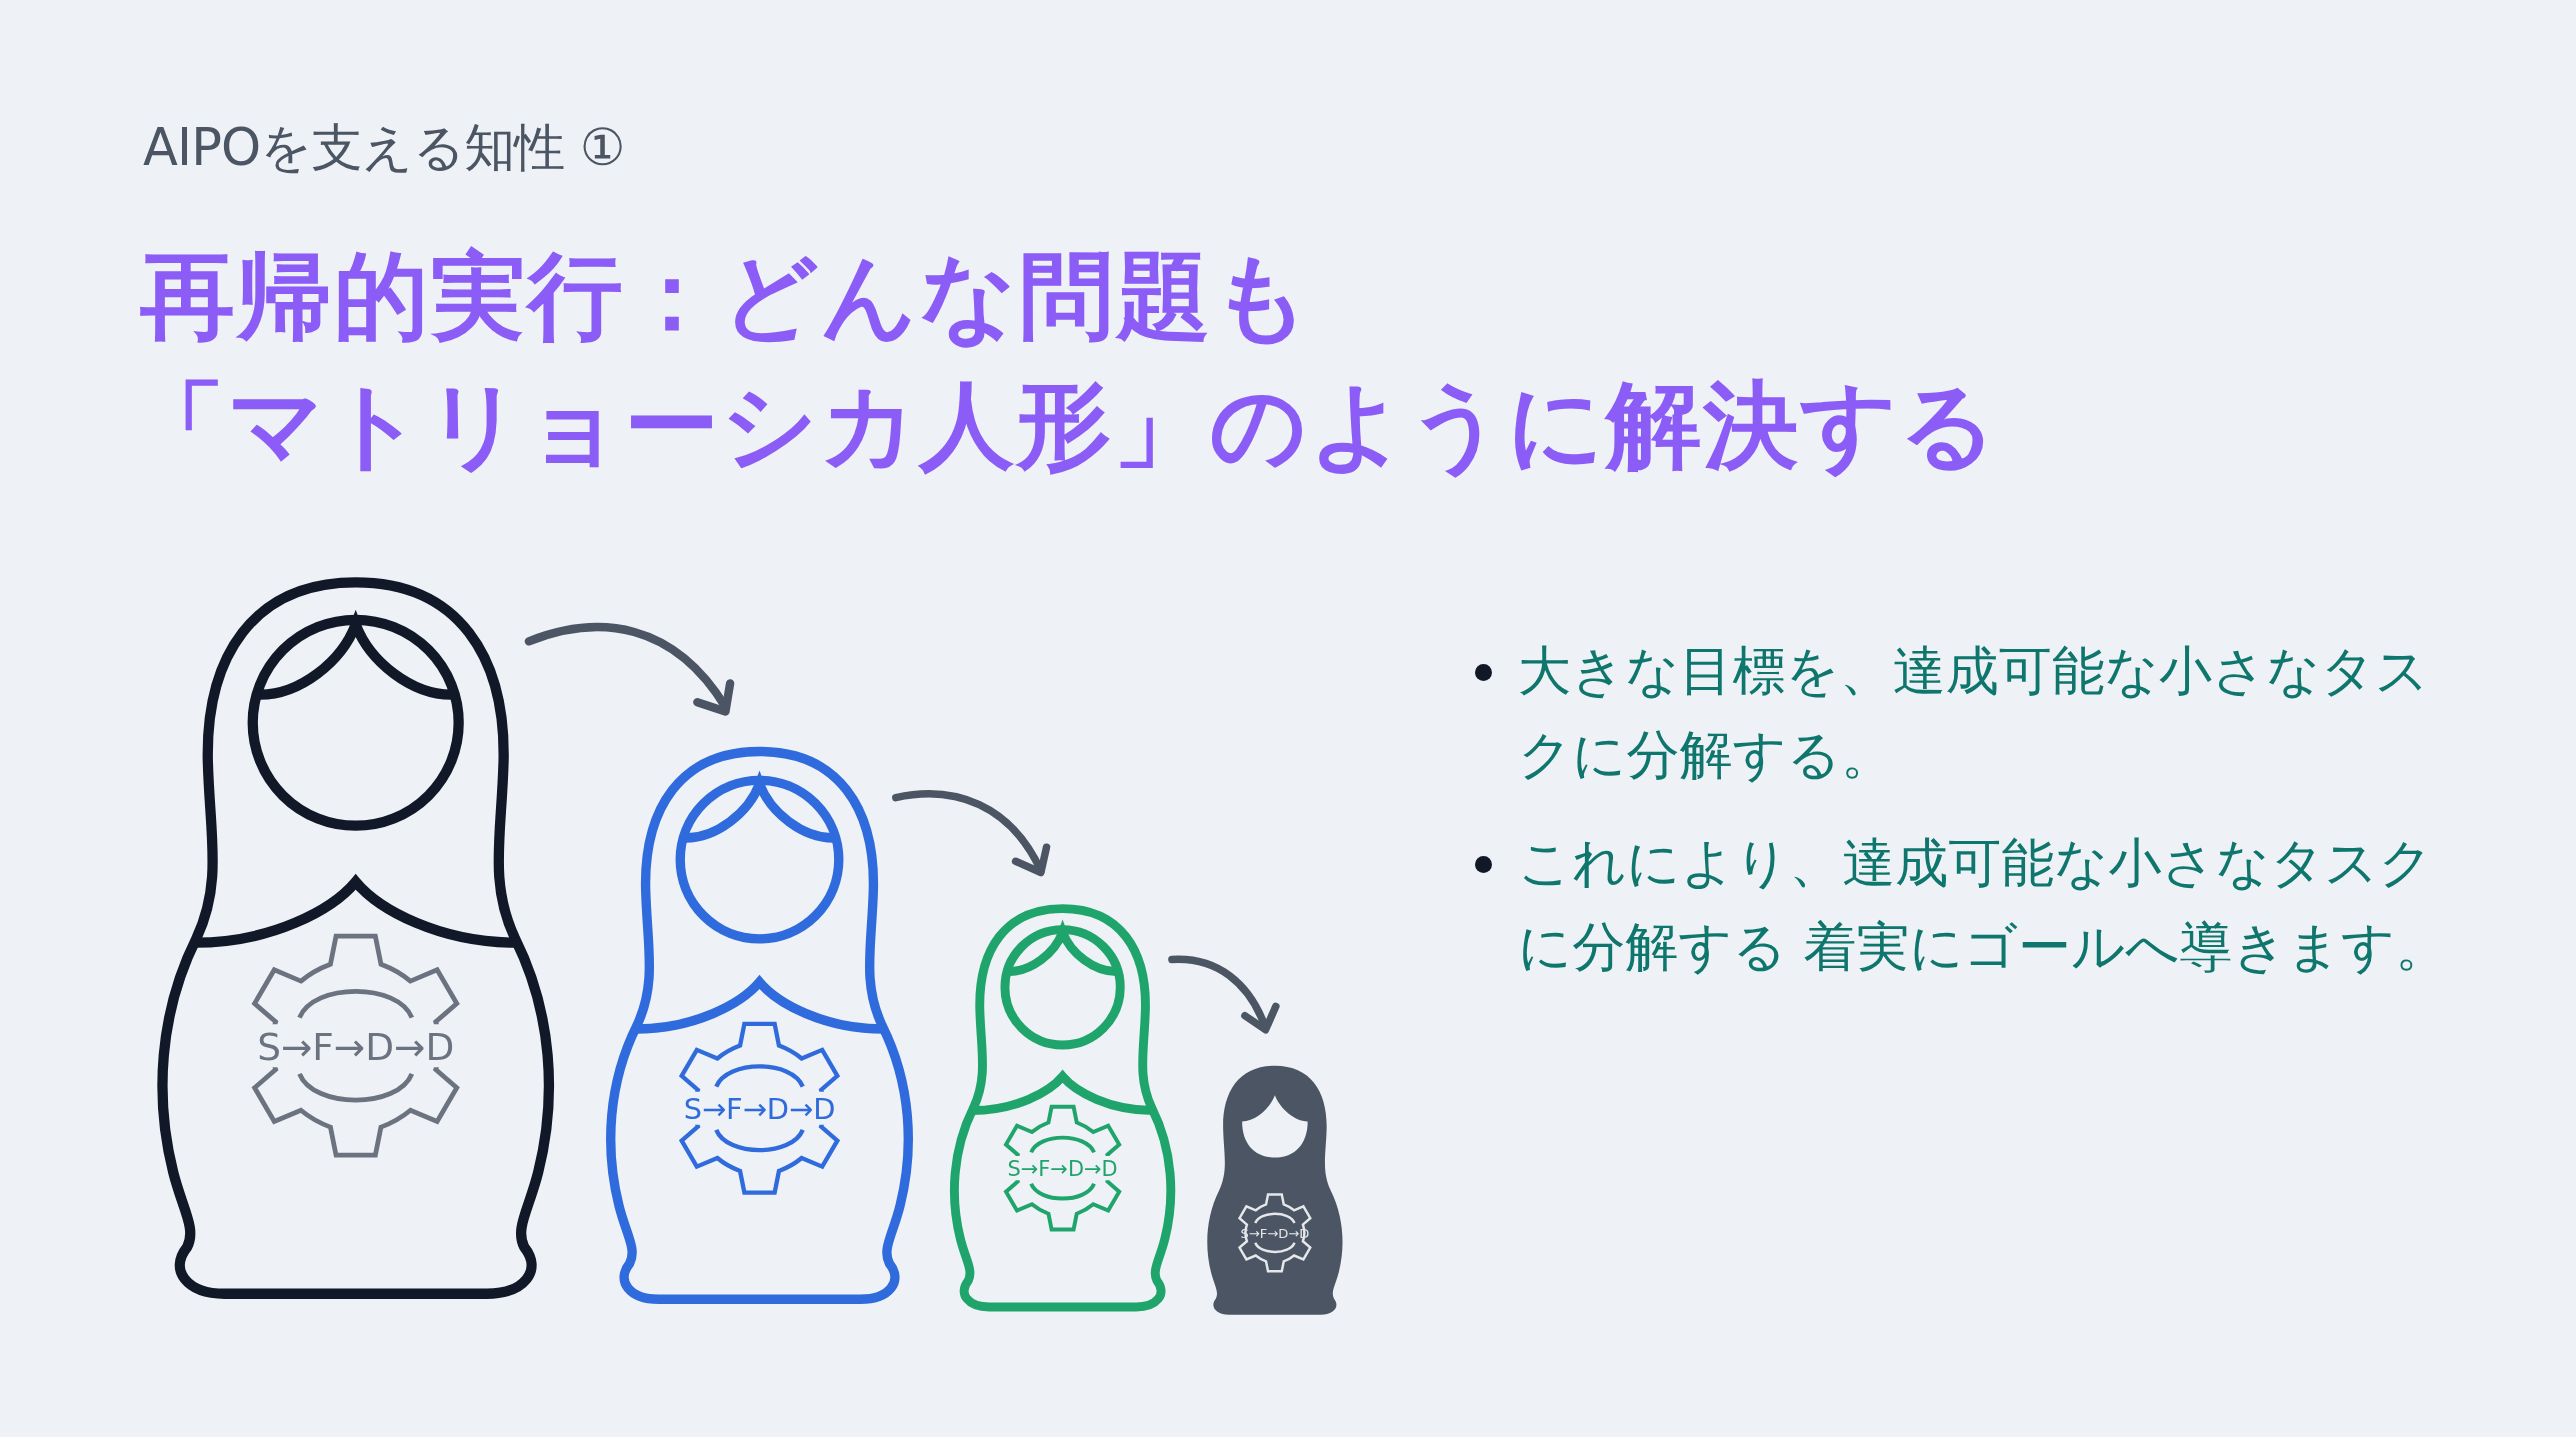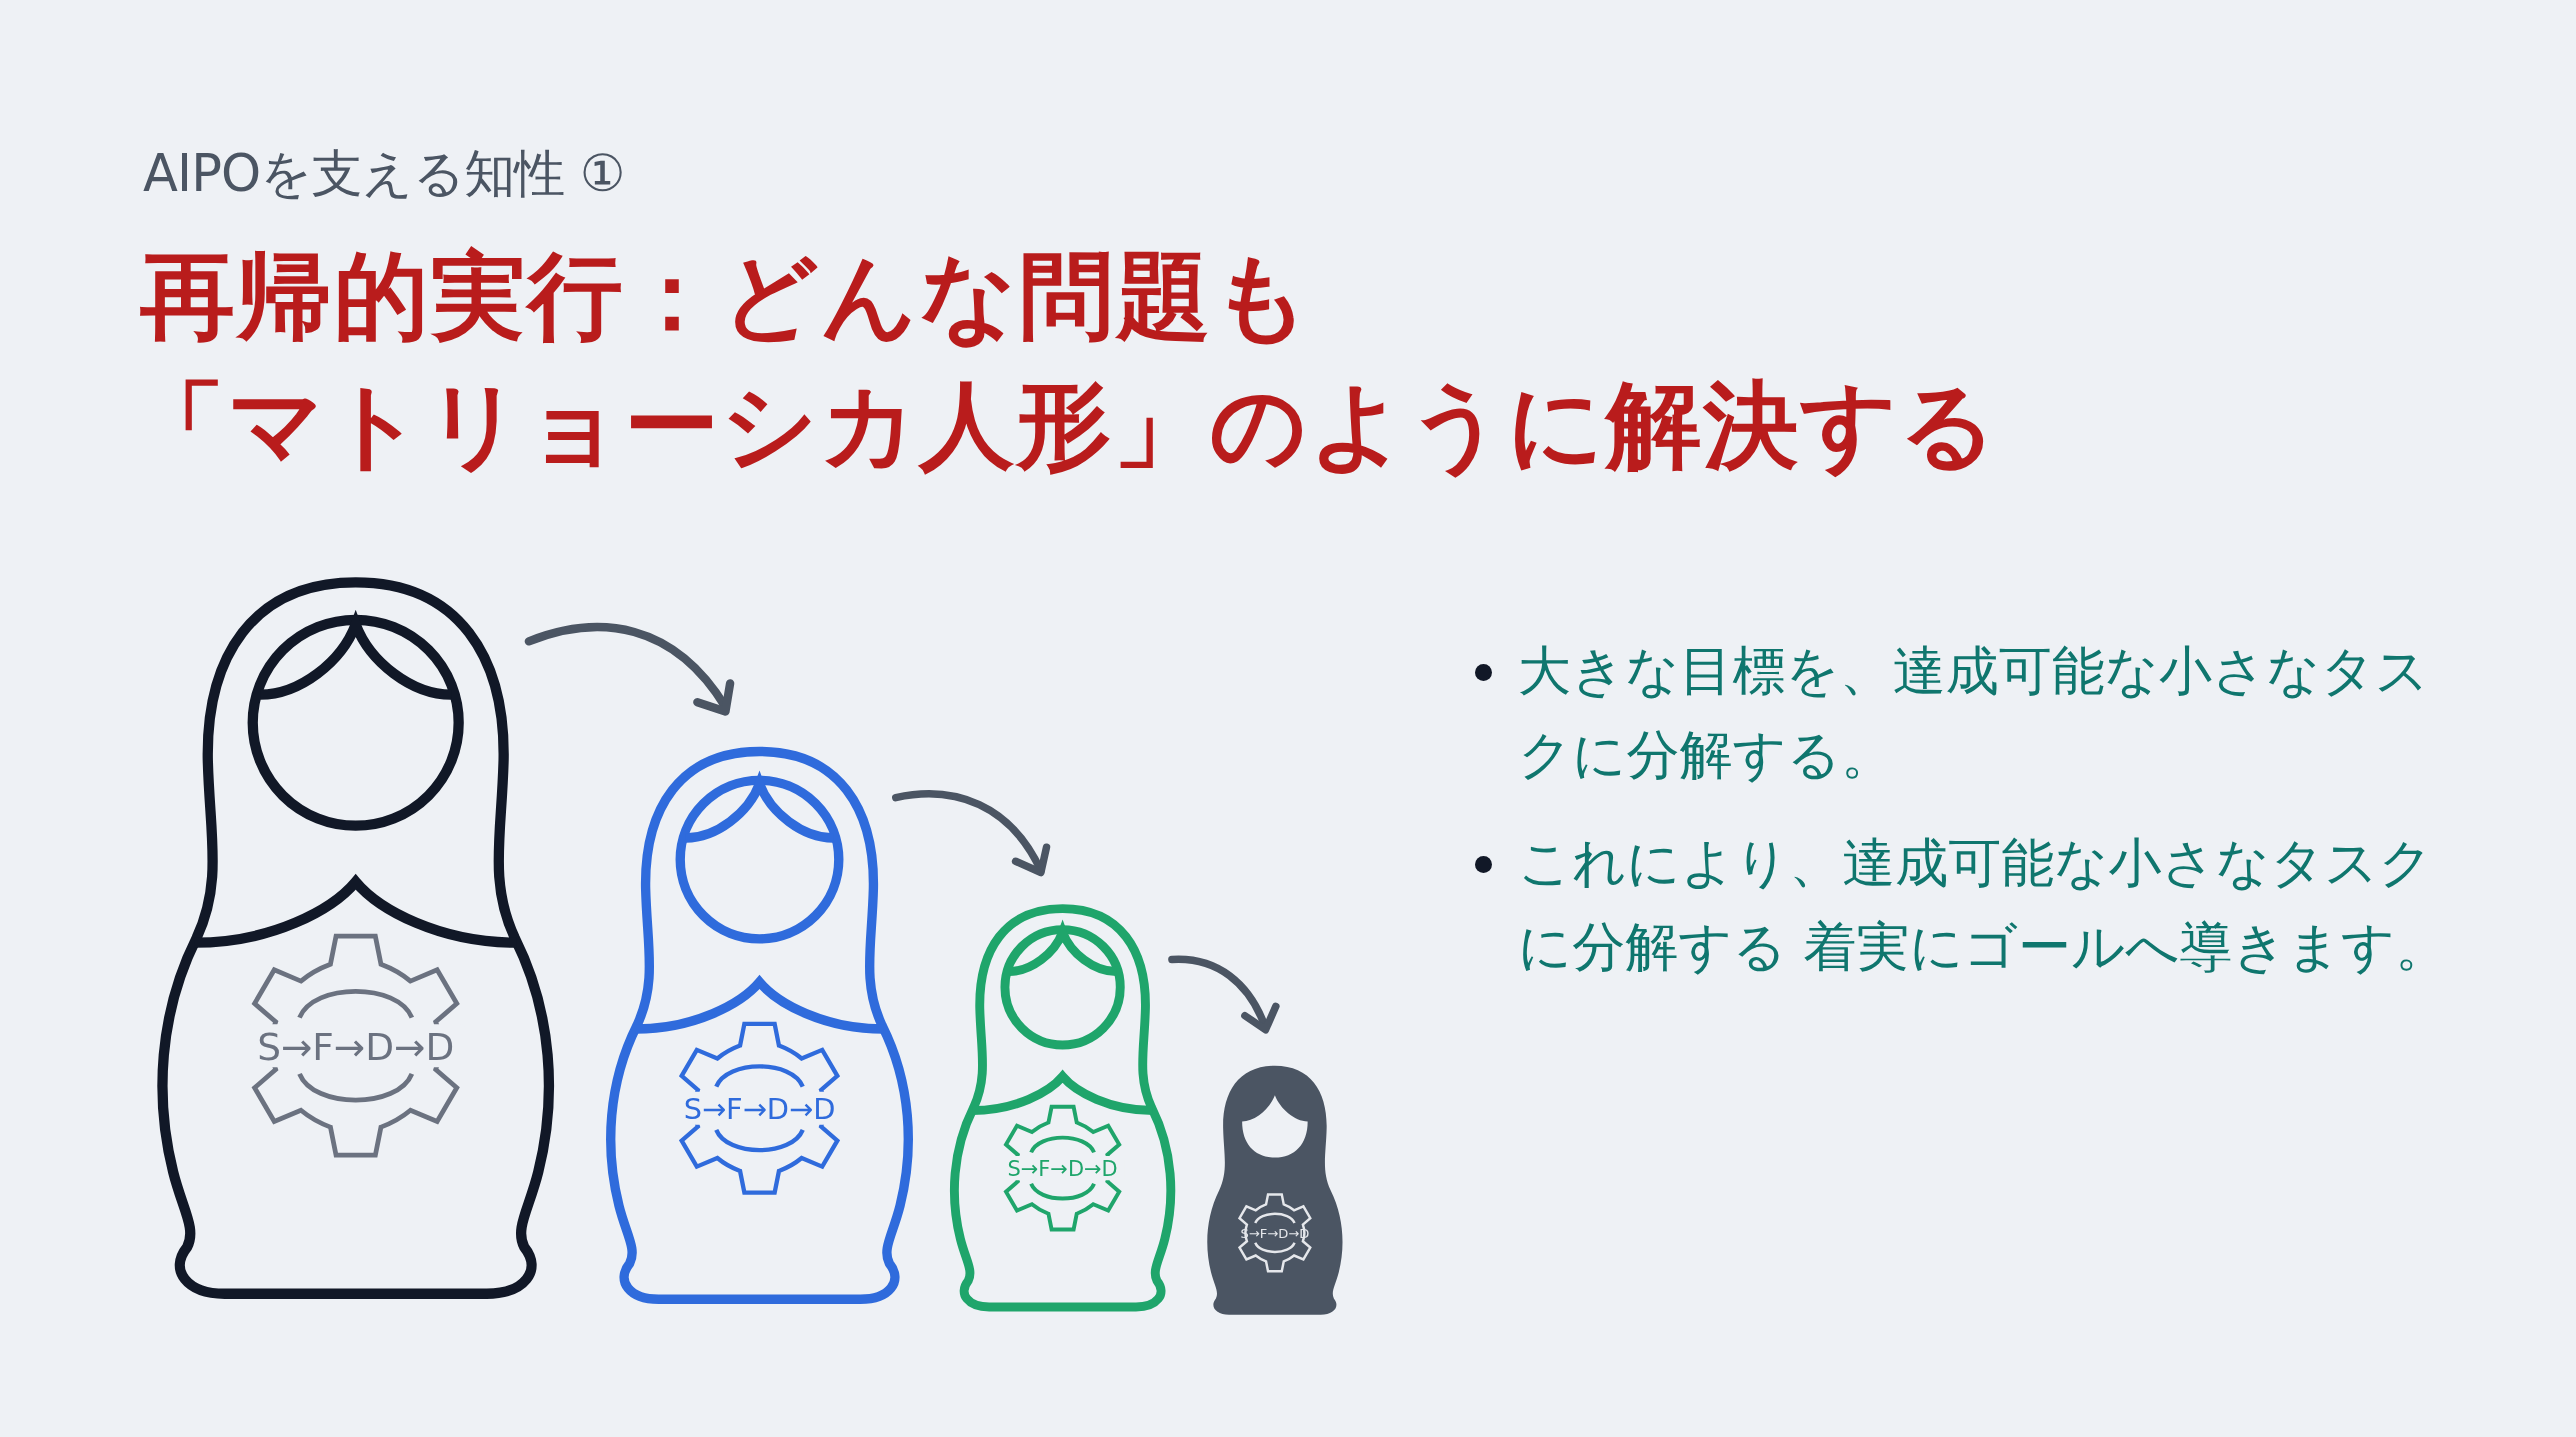--- a/index.html
+++ b/index.html
@@ -11,33 +11,33 @@
     height: 1438px;
     background: #eef1f5;
     position: relative;
     overflow: hidden;
     font-family: "DejaVu Sans", "Liberation Sans", sans-serif;
     color: #111827;
   }
   .eyebrow {
     position: absolute;
     left: 143px;
-    top: 148px;
+    top: 122px;
     font-size: 51px;
     color: #4b5563;
     letter-spacing: -0.9px;
     line-height: 1;
   }
   .title {
     position: absolute;
     left: 140px;
     top: 232px;
     font-size: 95px;
     font-weight: bold;
-    color: #b91c1c;
+    color: #8b5cf6;
     line-height: 129px;
     letter-spacing: 1.9px;
   }
   .title .line { display: block; white-space: nowrap; }
   .illustration {
     position: absolute;
     left: 0;
     top: 0;
     width: 2576px;
     height: 1438px;

